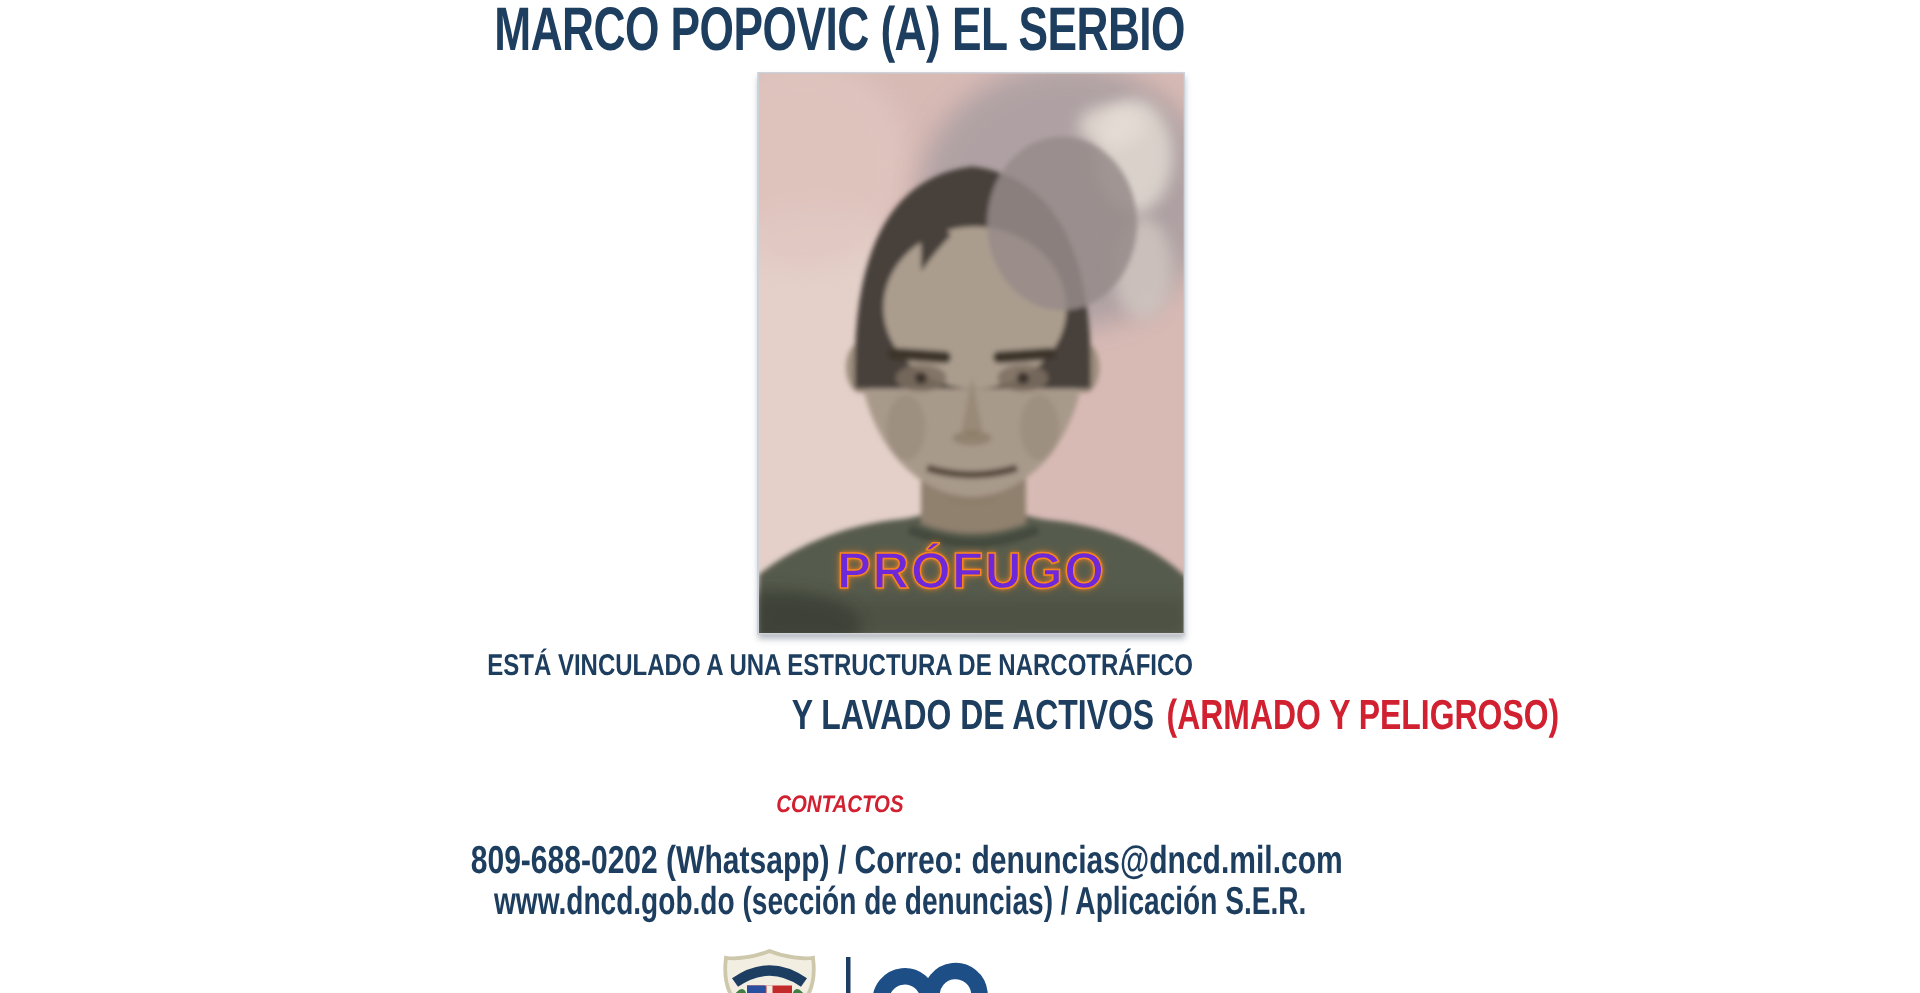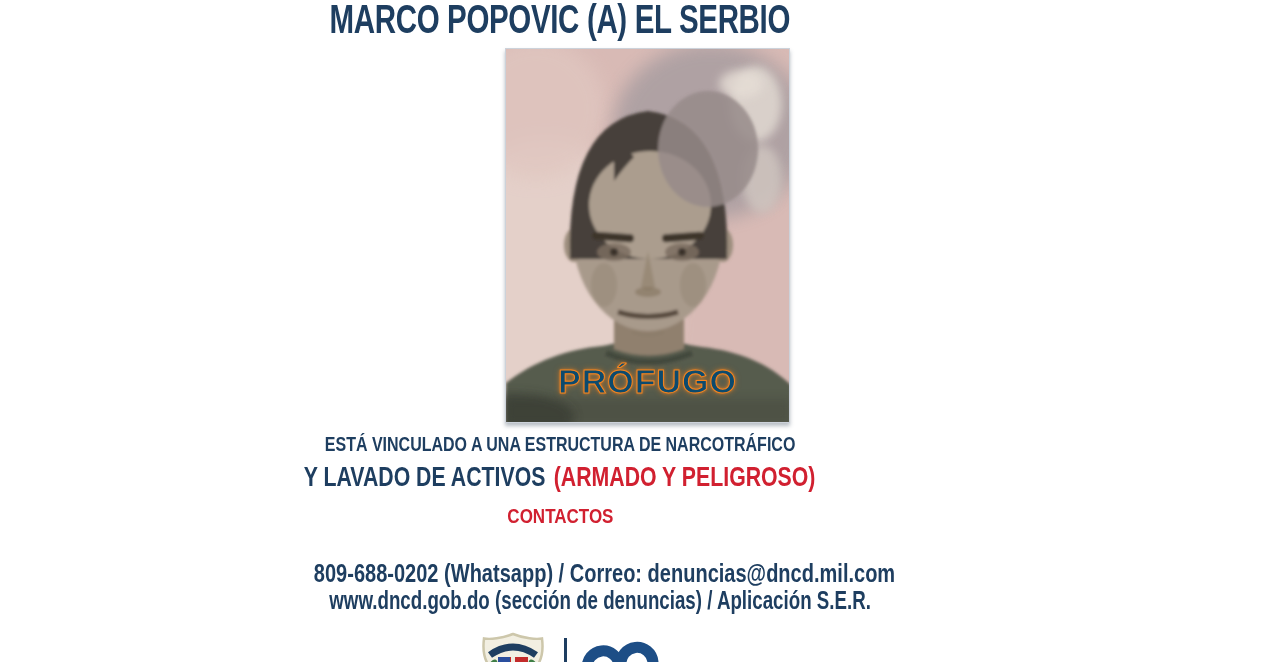--- a/index.html
+++ b/index.html
@@ -6,37 +6,37 @@
   .page{
     position:relative;width:1120px;height:662px;background:#ffffff;
     overflow:hidden;font-family:"Liberation Sans",sans-serif;font-weight:bold;
   }
   .navy{color:#1e3e60;}
   .red{color:#d12030;}
   .cline{position:absolute;left:0;width:100%;text-align:center;white-space:nowrap;line-height:1.08;}
   .sq{display:inline-block;transform:scaleX(var(--sx,.78));transform-origin:50% 50%;}
   .title-line{top:-3px;font-size:41px;letter-spacing:-.5px;}
   .desc1{top:434px;font-size:20px;}
-  .desc2{top:462px;font-size:28px;}
+  .desc2{top:462px;font-size:28px;text-align:right;}
   .desc2 .red-part{margin-left:11px;}
-  .contacts-h{top:506px;font-size:20px;}
+  .contacts-h{top:528px;font-size:16px;font-style:italic;}
   .phones{top:529px;font-size:27px;}
   .whats{top:559px;font-size:26px;padding-left:44px;}
   .web{top:586px;font-size:26px;margin-left:40px;}
 
   .photo{
     position:absolute;left:505px;top:48px;width:285px;height:375px;
     border:1px solid #ccd2da;box-sizing:border-box;
     box-shadow:0 3px 4px rgba(96,108,124,.45);
     overflow:hidden;background:#d8bab5;
   }
   .photo svg{display:block;}
   .profugo{
     position:absolute;left:0;right:0;top:313px;text-align:center;
-    font-size:34px;letter-spacing:1px;color:#0c4a6e;
+    font-size:34px;letter-spacing:1px;color:#6d28d9;
     -webkit-text-stroke:1px #f6851f;
     text-shadow:0 0 3px rgba(246,133,31,.95),0 0 6px rgba(246,133,31,.6);
   }
   .footer{
     position:absolute;left:0;top:630px;width:100%;height:32px;
     display:flex;justify-content:center;align-items:flex-start;
     padding-left:22px;box-sizing:border-box;
   }
   .shield-wrap{margin-top:2px;}
   .logo-divider{width:3px;height:40px;background:#1e3e61;margin:8px 12px 0 18px;}

